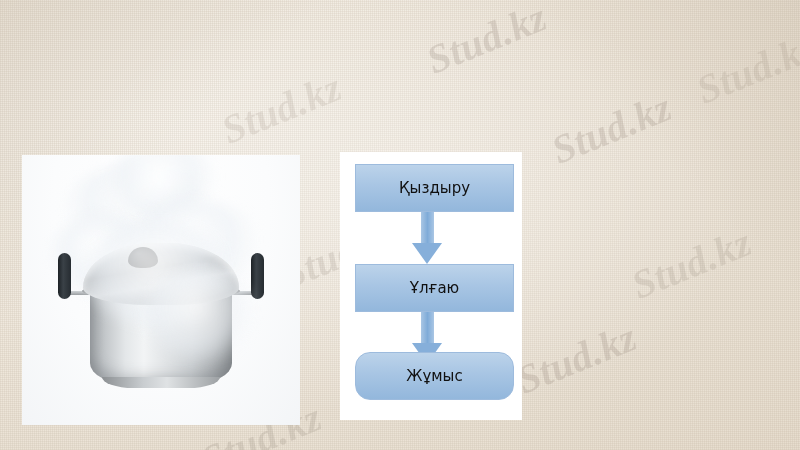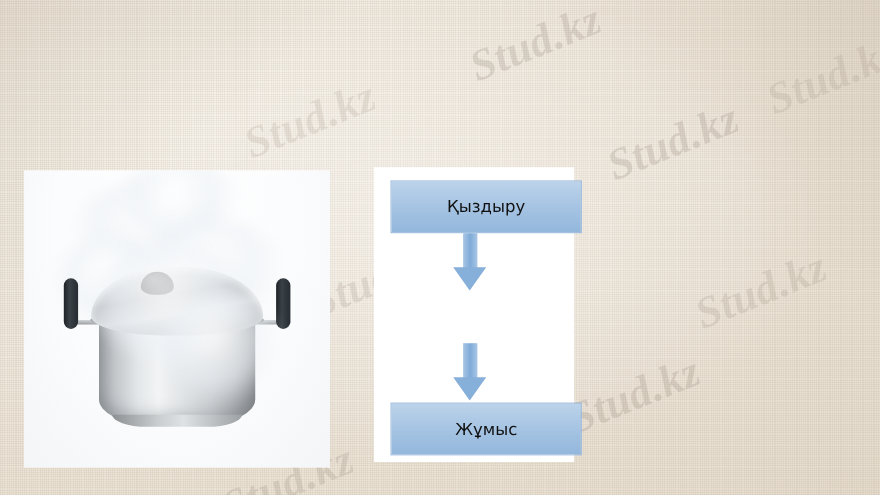--- a/index.html
+++ b/index.html
@@ -190,35 +190,35 @@
     position: absolute;
     left: 340px;
     top: 152px;
     width: 182px;
     height: 268px;
     background: #ffffff;
   }
   .flow-box {
     position: absolute;
     left: 15px;
-    width: 174px;
+    width: 159px;
     height: 48px;
     background: linear-gradient(180deg, #bcd3ea 0%, #a9c6e4 42%, #93b7dc 100%);
     border: 1px solid #9dbbdd;
     box-sizing: border-box;
     display: flex;
     align-items: center;
     justify-content: center;
     color: #111111;
     font-size: 15px;
     font-family: "DejaVu Sans", sans-serif;
   }
   .flow-box.b1 { top: 12px; }
   .flow-box.b2 { top: 112px; }
-  .flow-box.b3 { top: 214px; }
+  .flow-box.b3 { top: 200px; border-radius: 15px; }
 
   .arrow {
     position: absolute;
     left: 72px;
     width: 31px;
     height: 52px;
   }
   .arrow.a1 { top: 60px; }
   .arrow.a2 { top: 160px; }
   .arrow .shaft {
@@ -291,20 +291,23 @@
 
     <div class="flow-box b1">
       <span>Қыздыру</span>
     </div>
 
     <div class="arrow a1">
       <div class="shaft"></div>
       <div class="head"></div>
     </div>
 
+    <div class="flow-box b2">
+      <span>Ұлғаю</span>
+    </div>
 
     <div class="arrow a2">
       <div class="shaft"></div>
       <div class="head"></div>
     </div>
 
     <div class="flow-box b3">
       <span>Жұмыс</span>
     </div>
 

